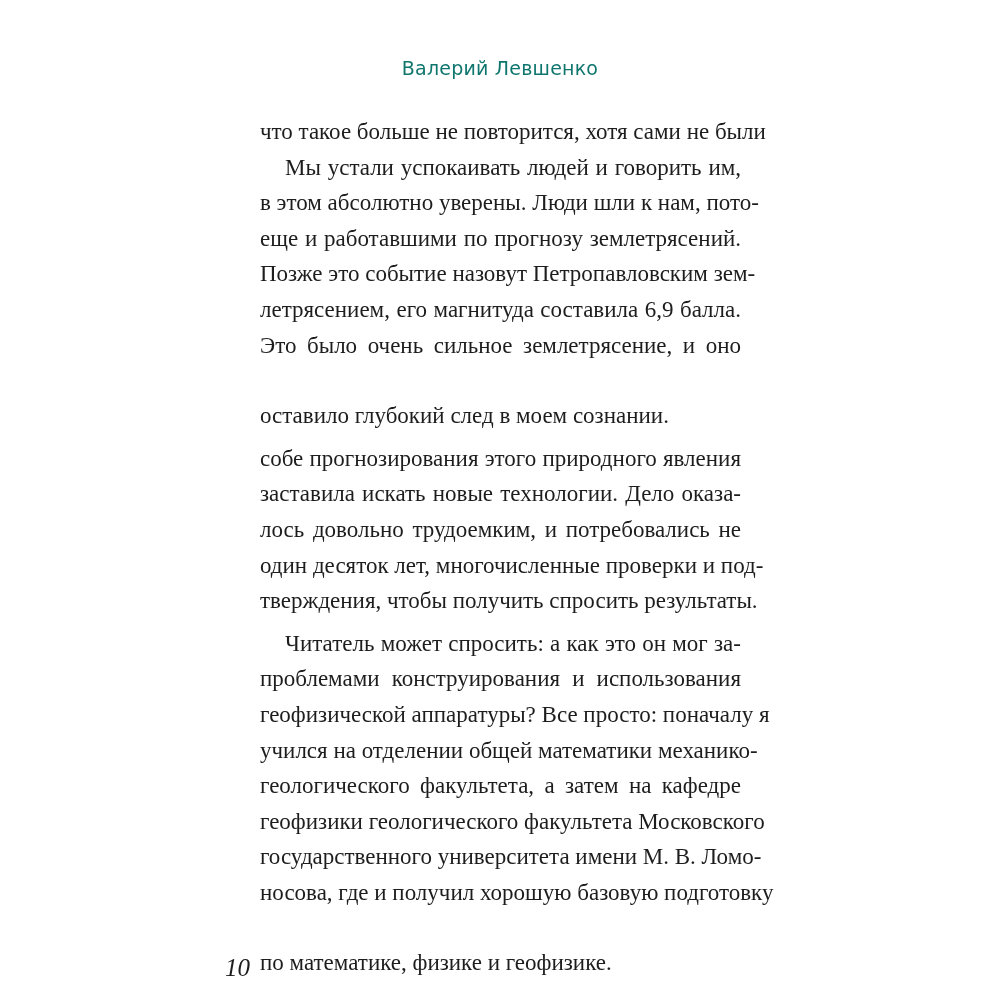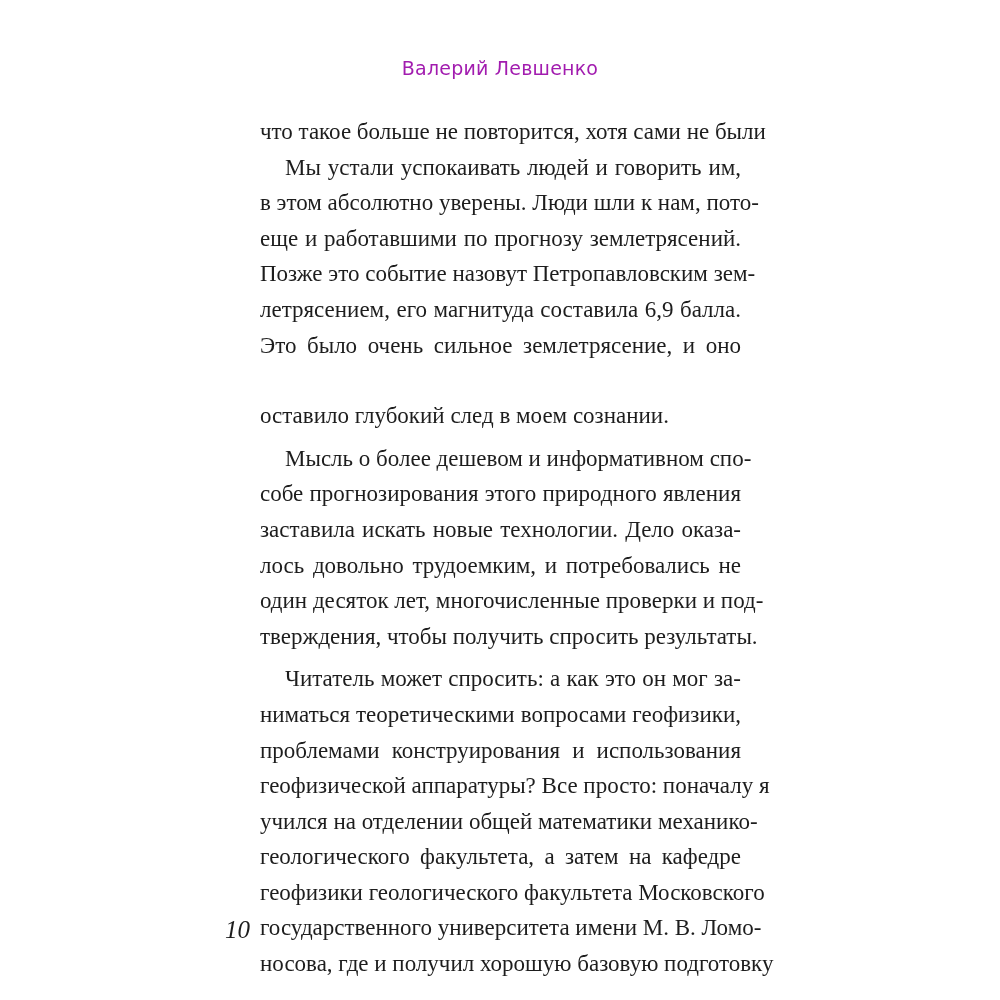--- a/index.html
+++ b/index.html
@@ -16,21 +16,21 @@
     }
     .running-head {
       position: absolute;
       top: 57px;
       left: 0;
       width: 1000px;
       text-align: center;
       font-family: "DejaVu Sans", sans-serif;
       font-size: 19px;
       letter-spacing: 0.2px;
-      color: #a21caf;
+      color: #0f766e;
     }
     .text-block {
       position: absolute;
       top: 114px;
       left: 260px;
       width: 481px;
       font-family: "Liberation Serif", serif;
       font-size: 23px;
       line-height: 35.6px;
       color: #1d1d1d;
@@ -46,21 +46,21 @@
     }
     .line.first {
       padding-left: 25px;
     }
     .line.last {
       text-align-last: left;
       margin-top: 35px;
     }
     .page-number {
       position: absolute;
-      top: 916px;
+      top: 954px;
       left: 225px;
       font-family: "Liberation Serif", serif;
       font-style: italic;
       font-size: 25px;
       color: #1d1d1d;
     }
   </style>
 </head>
 <body>
 
@@ -71,30 +71,28 @@
     <span class="line">что такое больше не повторится, хотя сами не были</span>
     <span class="line first">Мы устали успокаивать людей и говорить им,</span>
     <span class="line">в этом абсолютно уверены. Люди шли к нам, пото-</span>
     <span class="line">еще и работавшими по прогнозу землетрясений.</span>
     <span class="line">Позже это событие назовут Петропавловским зем-</span>
     <span class="line">летрясением, его магнитуда составила 6,9 балла.</span>
     <span class="line">Это было очень сильное землетрясение, и оно</span>
     <span class="line last">оставило глубокий след в моем сознании.</span>
   </p>
   <p class="para">
-    <span class="line first">Мысль о более дешевом и информативном спо-</span>
     <span class="line">собе прогнозирования этого природного явления</span>
     <span class="line">заставила искать новые технологии. Дело оказа-</span>
     <span class="line">лось довольно трудоемким, и потребовались не</span>
     <span class="line">один десяток лет, многочисленные проверки и под-</span>
     <span class="line">тверждения, чтобы получить спросить результаты.</span>
   </p>
   <p class="para">
     <span class="line first">Читатель может спросить: а как это он мог за-</span>
-    <span class="line">ниматься теоретическими вопросами геофизики,</span>
     <span class="line">проблемами конструирования и использования</span>
     <span class="line">геофизической аппаратуры? Все просто: поначалу я</span>
     <span class="line">учился на отделении общей математики механико-</span>
     <span class="line">геологического факультета, а затем на кафедре</span>
     <span class="line">геофизики геологического факультета Московского</span>
     <span class="line">государственного университета имени М. В. Ломо-</span>
     <span class="line">носова, где и получил хорошую базовую подготовку</span>
     <span class="line last">по математике, физике и геофизике.</span>
   </p>
 

